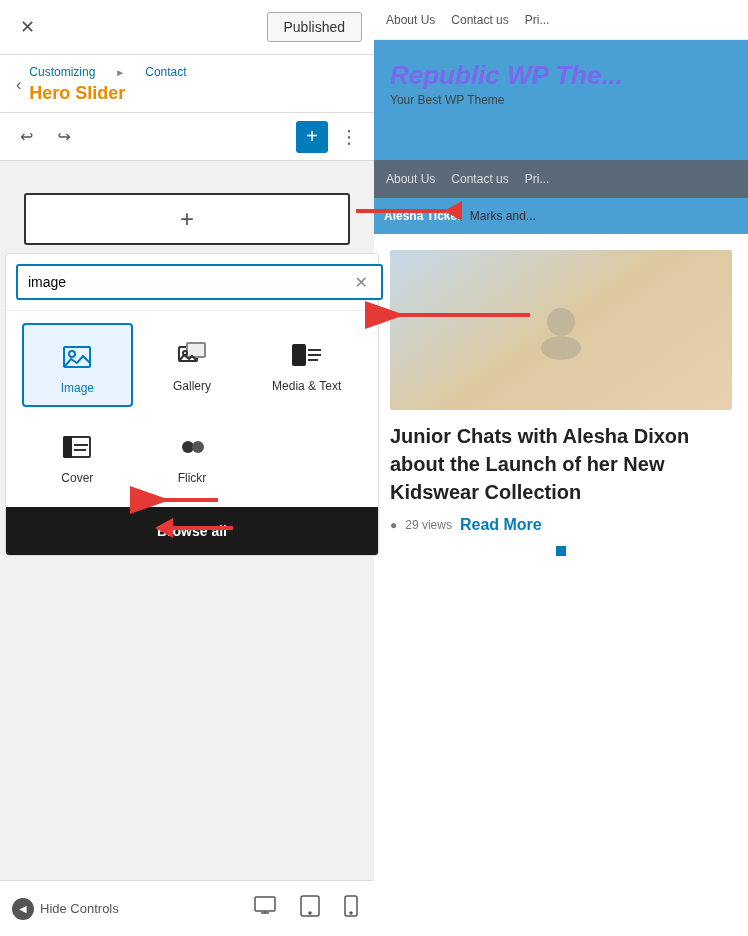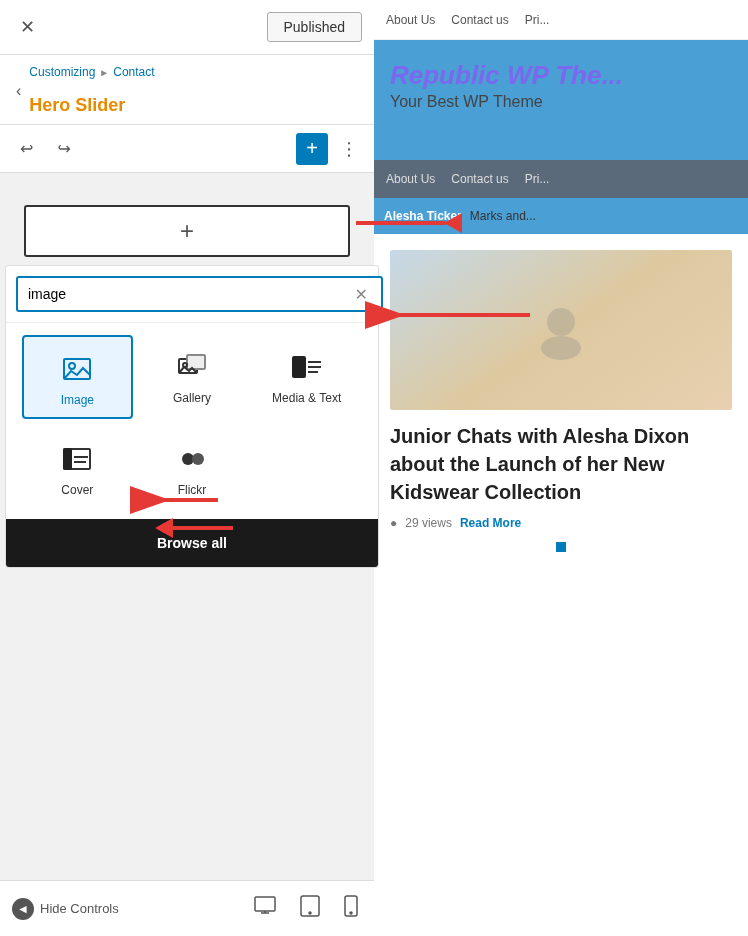--- a/index.html
+++ b/index.html
@@ -49,22 +49,22 @@
     .breadcrumb-area {
       background: #fff;
       padding: 10px 16px 8px;
       border-bottom: 1px solid #ddd;
     }
     .breadcrumb {
       font-size: 12px;
       color: #555;
       display: flex;
       align-items: center;
-      gap: 4px;
-      margin-bottom: 16px;
+      gap: 20px;
+      margin-bottom: 4px;
     }
     .breadcrumb a { color: #0073aa; text-decoration: none; }
     .breadcrumb .arrow { color: #888; font-size: 10px; }
     .breadcrumb-back {
       display: flex;
       align-items: center;
       gap: 8px;
     }
     .back-chevron {
       background: none;
@@ -301,21 +301,21 @@
       min-height: 120px;
       position: relative;
     }
     .hero-title {
       font-size: 26px;
       font-weight: 800;
       color: #7b68ee;
       font-style: italic;
     }
     .hero-sub {
-      font-size: 16px;
+      font-size: 12px;
       color: #444;
       margin-top: 2px;
     }
     .preview-nav2 {
       background: #5a6a7a;
       height: 38px;
       display: flex;
       align-items: center;
       padding: 0 12px;
       gap: 16px;
@@ -369,21 +369,21 @@
     }
     .article-meta {
       display: flex;
       align-items: center;
       gap: 8px;
       font-size: 12px;
       color: #777;
     }
     .read-more {
       color: #007cba;
-      font-size: 12px;
+      font-size: 16px;
       font-weight: 600;
       cursor: pointer;
     }
     svg.annotations {
       position: absolute;
       top: 0; left: 0;
       width: 748px;
       height: 936px;
       pointer-events: none;
     }

